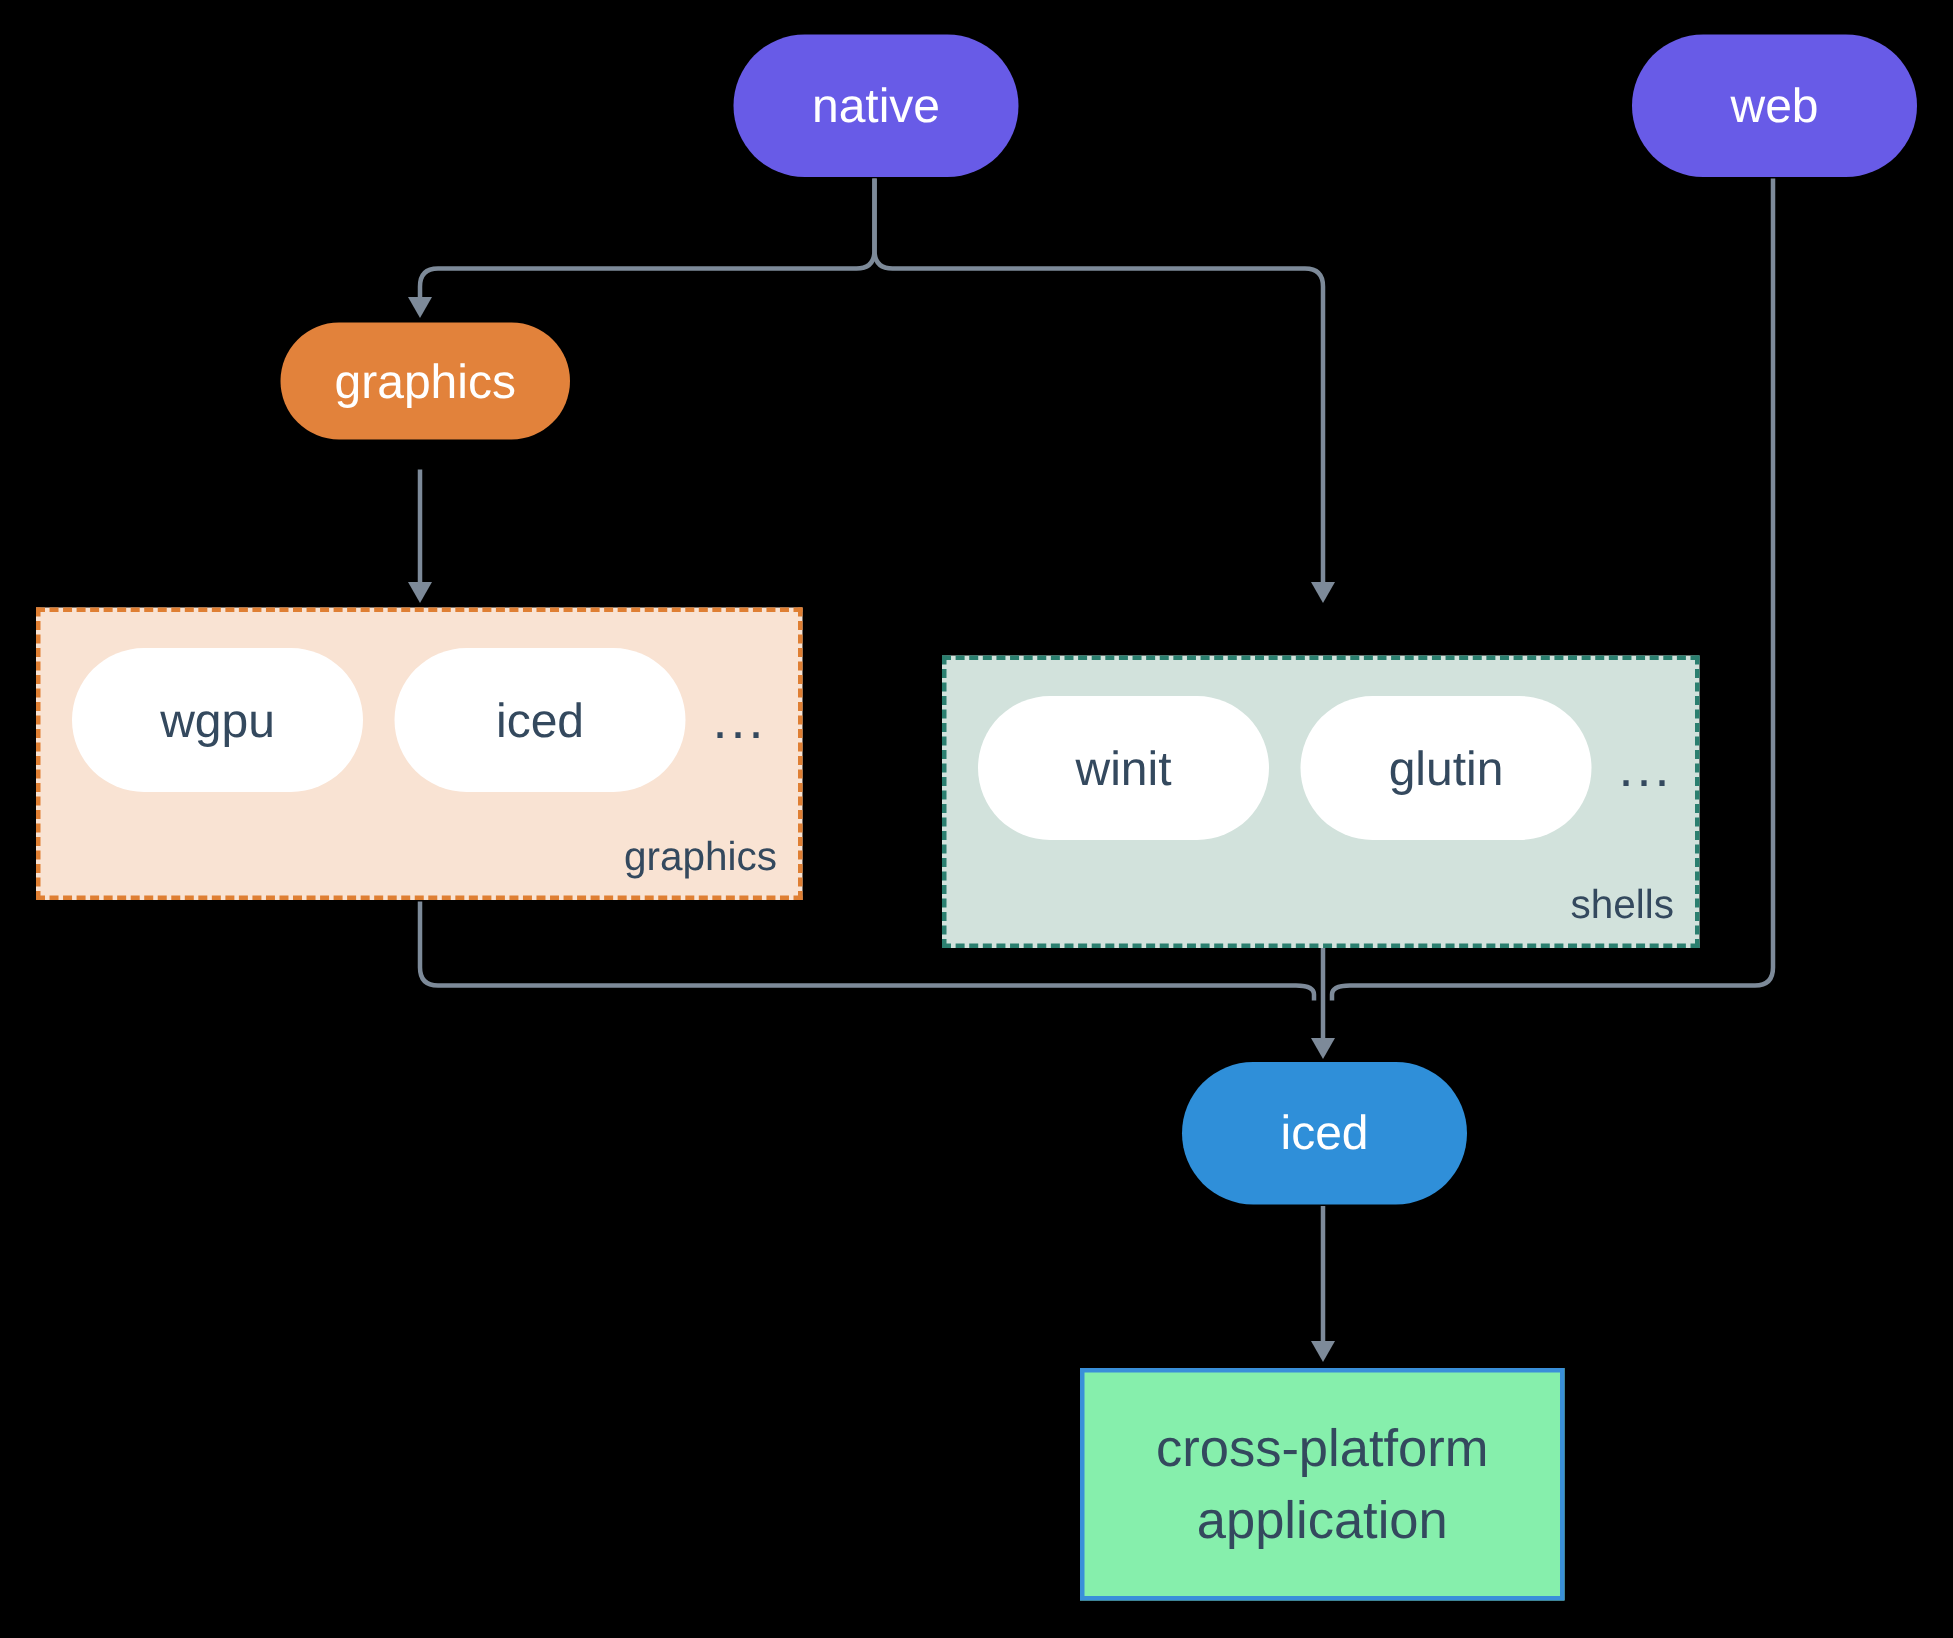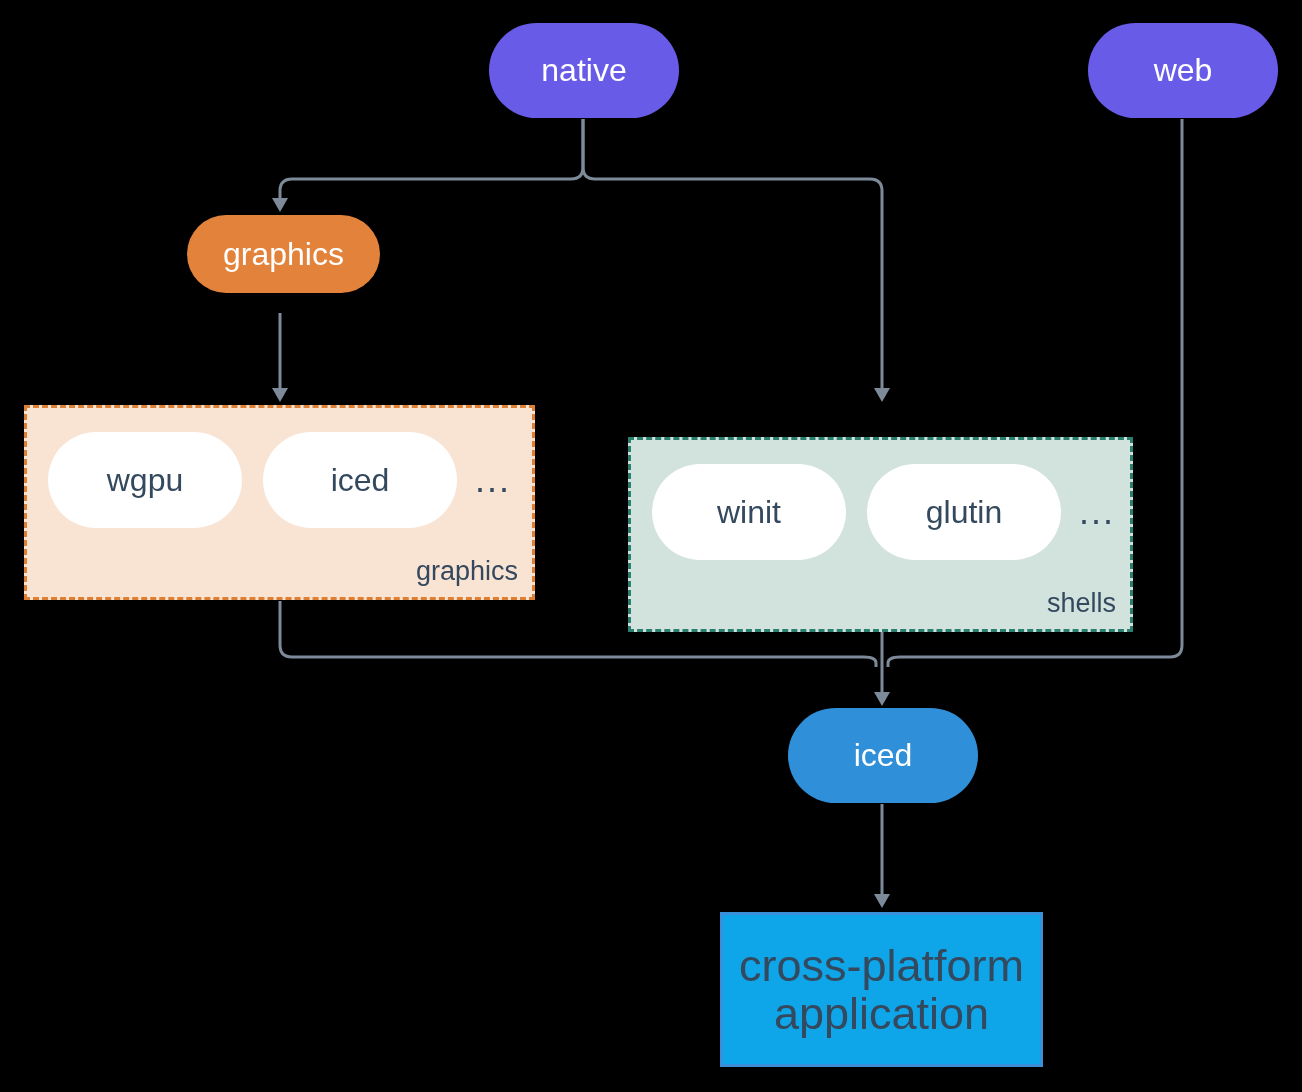--- a/index.html
+++ b/index.html
@@ -90,27 +90,27 @@
     font-size: 27px;
     color: #34495E;
   }
   .app-box {
     position: absolute;
     left: 720px;
     top: 912px;
     width: 323px;
     height: 155px;
     box-sizing: border-box;
-    background: #0ea5e9;
+    background: #86efac;
     border: 3px solid #3A8FD9;
     display: flex;
     flex-direction: column;
     align-items: center;
     justify-content: center;
-    font-size: 45px;
+    font-size: 35px;
     line-height: 48px;
     color: #34495E;
   }
 </style>
 </head>
 <body>
 
 <div class="canvas">
 
   <svg class="connectors" viewBox="0 0 1302 1092">

